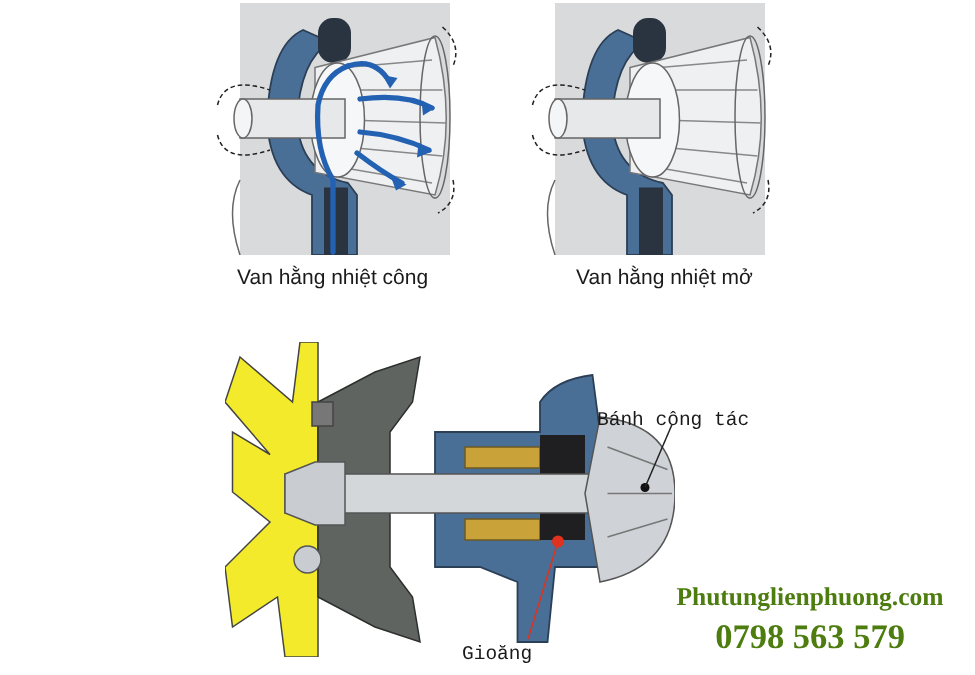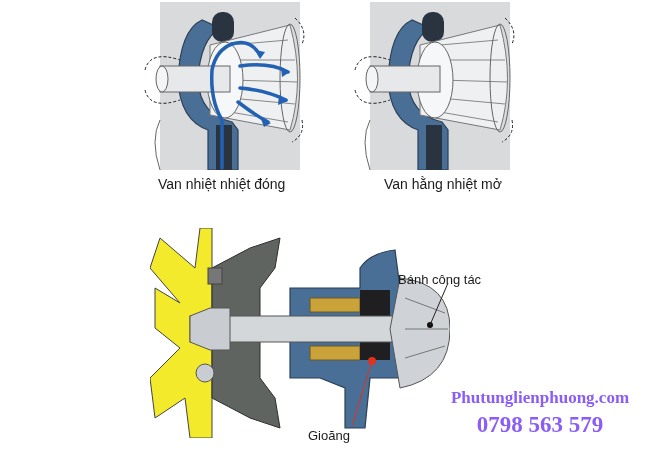--- a/index.html
+++ b/index.html
@@ -1,20 +1,20 @@
 <!DOCTYPE html>
 <html><head>
 <meta charset="utf-8">
 <style>
   html, body { margin:0; padding:0; background:#ffffff; }
   body { width:650px; height:450px; position:relative; overflow:hidden; font-family:"Liberation Sans", sans-serif; }
   .panel { position:absolute; }
   .caption { position:absolute; font-family:"Liberation Sans", sans-serif; font-size:14px; color:#1a1a1a; white-space:nowrap; }
-  .callout { position:absolute; font-family:Liberation Sans, sans-serif; font-size:13px; color:#1a1a1a; white-space:nowrap;text-align:center; }
-  .brand { position:absolute; font-family:"Liberation Serif", serif; font-weight:bold; color:#8b5cf6; white-space:nowrap; text-align:center; }
+  .callout { position:absolute; font-family:Liberation Mono, monospace; font-size:13px; color:#1a1a1a; white-space:nowrap;text-align:center; }
+  .brand { position:absolute; font-family:"Liberation Serif", serif; font-weight:bold; color:#4d7c0f; white-space:nowrap; text-align:center; }
 </style>
 </head>
 <body>
 
 <div class="panel" style="left:140px; top:0; width:170px; height:170px;">
   <svg width="170" height="170" viewBox="0 0 170 170">
     <rect x="20" y="2" width="140" height="168" fill="#d9dadb"></rect>
     <path d="M20 120 Q10 140 20 170" fill="none" stroke="#666" stroke-width="1"></path>
 
     <path d="M62 20 Q40 30 38 80 Q40 120 68 130 L68 170 L98 170 L98 130 L92 122 Q60 115 58 80 Q60 40 80 28 Z" fill="#4a6f96" stroke="#2b3f57" stroke-width="1.2"></path>
@@ -50,21 +50,21 @@
     </g>
 
     <g fill="none" stroke="#222" stroke-width="1" stroke-dasharray="3,2">
       <path d="M5 70 Q10 50 40 60"></path>
         <path d="M5 90 Q10 110 40 100"></path>
       <path d="M155 18 Q168 30 162 44"></path>
         <path d="M162 120 Q165 135 152 142"></path>
     </g>
   </svg>
 </div>
-<div class="caption" style="left:158px; top:176px;">Van nhiệt nhiệt đóng</div>
+<div class="caption" style="left:158px; top:176px;">Van hằng nhiệt công</div>
 
 <div class="panel" style="left:350px; top:0; width:170px; height:170px;">
   <svg width="170" height="170" viewBox="0 0 170 170">
     <rect x="20" y="2" width="140" height="168" fill="#d9dadb"></rect>
     <path d="M20 120 Q10 140 20 170" fill="none" stroke="#666" stroke-width="1"></path>
     <path d="M62 20 Q40 30 38 80 Q40 120 68 130 L68 170 L98 170 L98 130 L92 122 Q60 115 58 80 Q60 40 80 28 Z" fill="#4a6f96" stroke="#2b3f57" stroke-width="1.2"></path>
     <rect x="72" y="12" width="22" height="30" rx="10" fill="#2a3340"></rect>
     <rect x="76" y="125" width="16" height="45" fill="#2a3340"></rect>
     <path d="M70 45 L150 25 Q165 80 150 130 L70 115 Z" fill="#eef0f2" stroke="#777" stroke-width="1"></path>
     <g stroke="#888" stroke-width="1">

